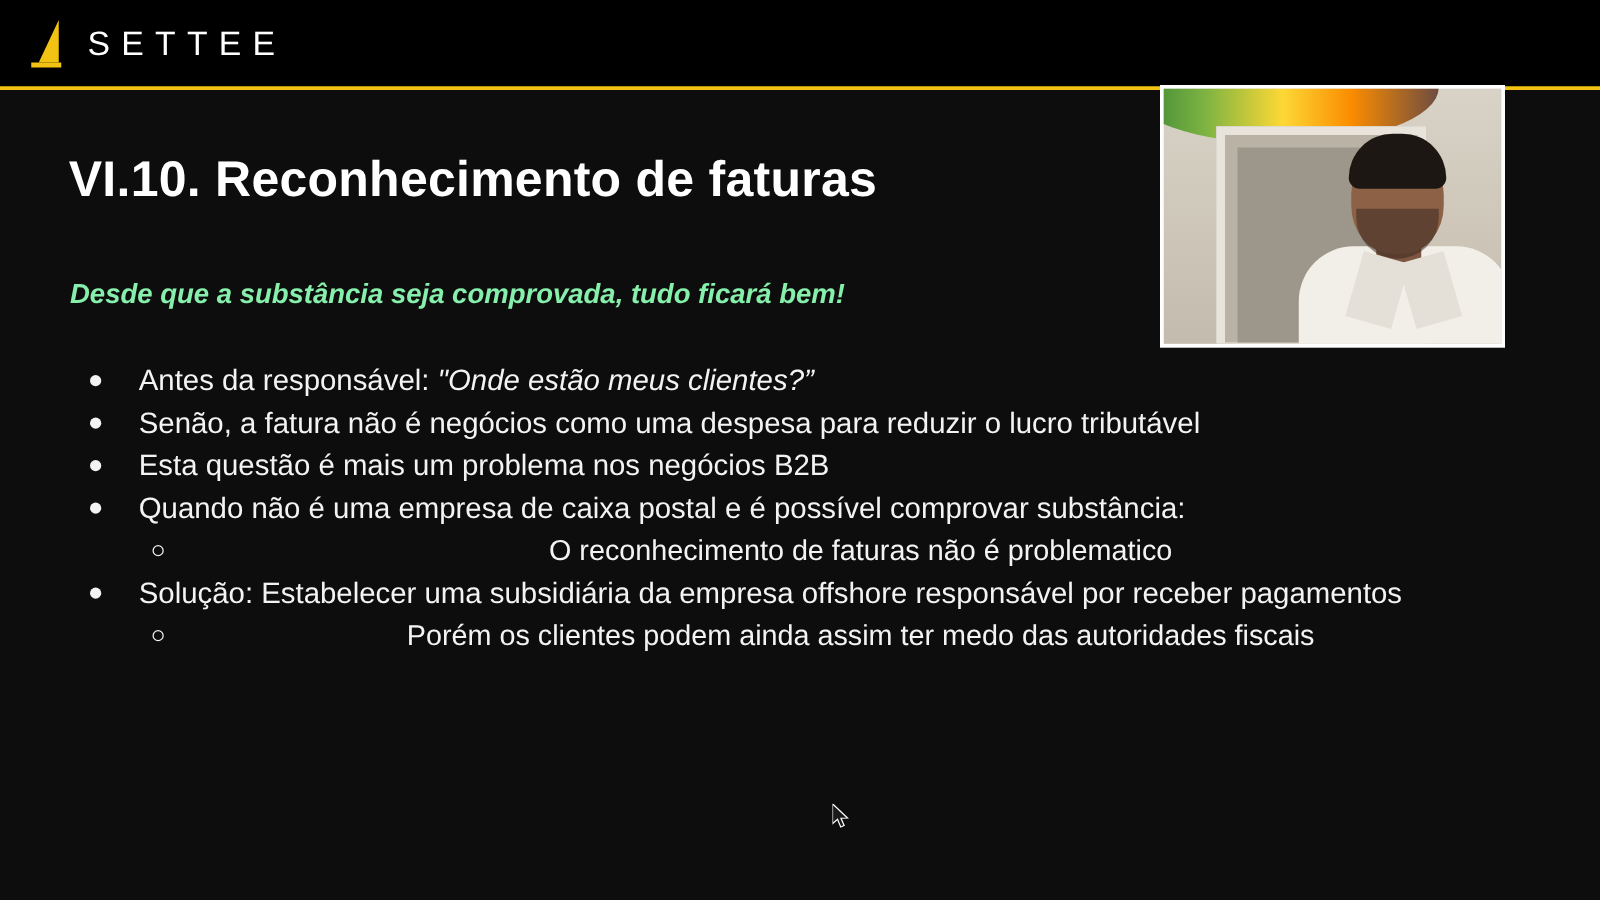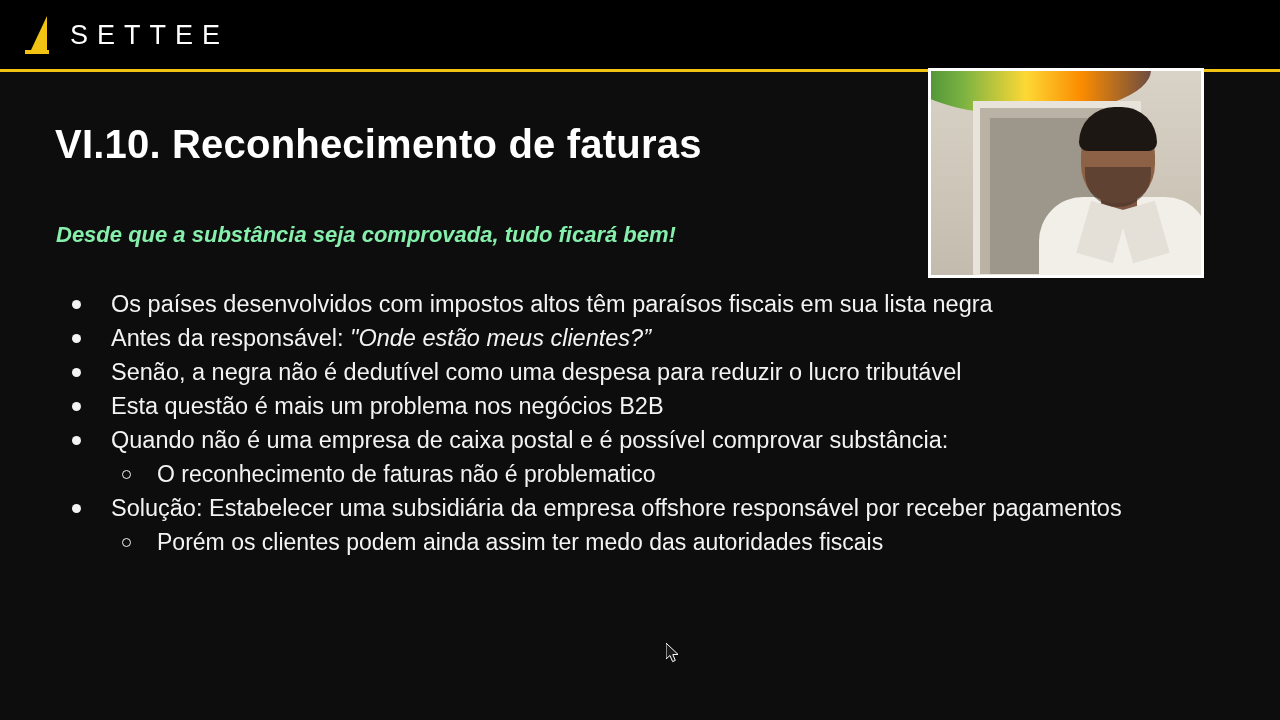--- a/index.html
+++ b/index.html
@@ -103,21 +103,21 @@
     color: #f3f3f3;
     font-size: 23.5px;
     line-height: 34px;
   }
   .bullet-row {
     display: flex;
     align-items: flex-start;
     margin-bottom: 0px;
   }
   .bullet-row.lvl1 { padding-left: 0px; }
-  .bullet-row.lvl2 { padding-left: 62px; }
+  .bullet-row.lvl2 { padding-left: 62px; text-align: center; }
 
   .dot-l1 {
     flex: 0 0 auto;
     width: 9px; height: 9px;
     border-radius: 50%;
     background: #f3f3f3;
     margin: 13px 30px 0 12px;
   }
   .dot-l2 {
     flex: 0 0 auto;
@@ -238,33 +238,29 @@
   </div>
   <div class="header-rule"></div>
 
   <div class="slide">
 
     <div class="slide-title">VI.10. Reconhecimento de faturas</div>
     <div class="slide-subtitle">Desde que a substância seja comprovada, tudo ficará bem!</div>
 
     <div class="bullets">
 
-      <div class="bullet-row lvl1">
-        <span class="dot-l1"></span>
-        <span class="bullet-text">Os países desenvolvidos com impostos altos têm paraísos fiscais em sua lista negra</span>
-      </div>
 
       <div class="bullet-row lvl1">
         <span class="dot-l1"></span>
         <span class="bullet-text"><span>Antes da responsável: </span><span class="quote-italic">"Onde estão meus clientes?”</span></span>
       </div>
 
       <div class="bullet-row lvl1">
         <span class="dot-l1"></span>
-        <span class="bullet-text">Senão, a negra não é dedutível como uma despesa para reduzir o lucro tributável</span>
+        <span class="bullet-text">Senão, a fatura não é negócios como uma despesa para reduzir o lucro tributável</span>
       </div>
 
       <div class="bullet-row lvl1">
         <span class="dot-l1"></span>
         <span class="bullet-text">Esta questão é mais um problema nos negócios B2B</span>
       </div>
 
       <div class="bullet-row lvl1">
         <span class="dot-l1"></span>
         <span class="bullet-text">Quando não é uma empresa de caixa postal e é possível comprovar substância:</span>

